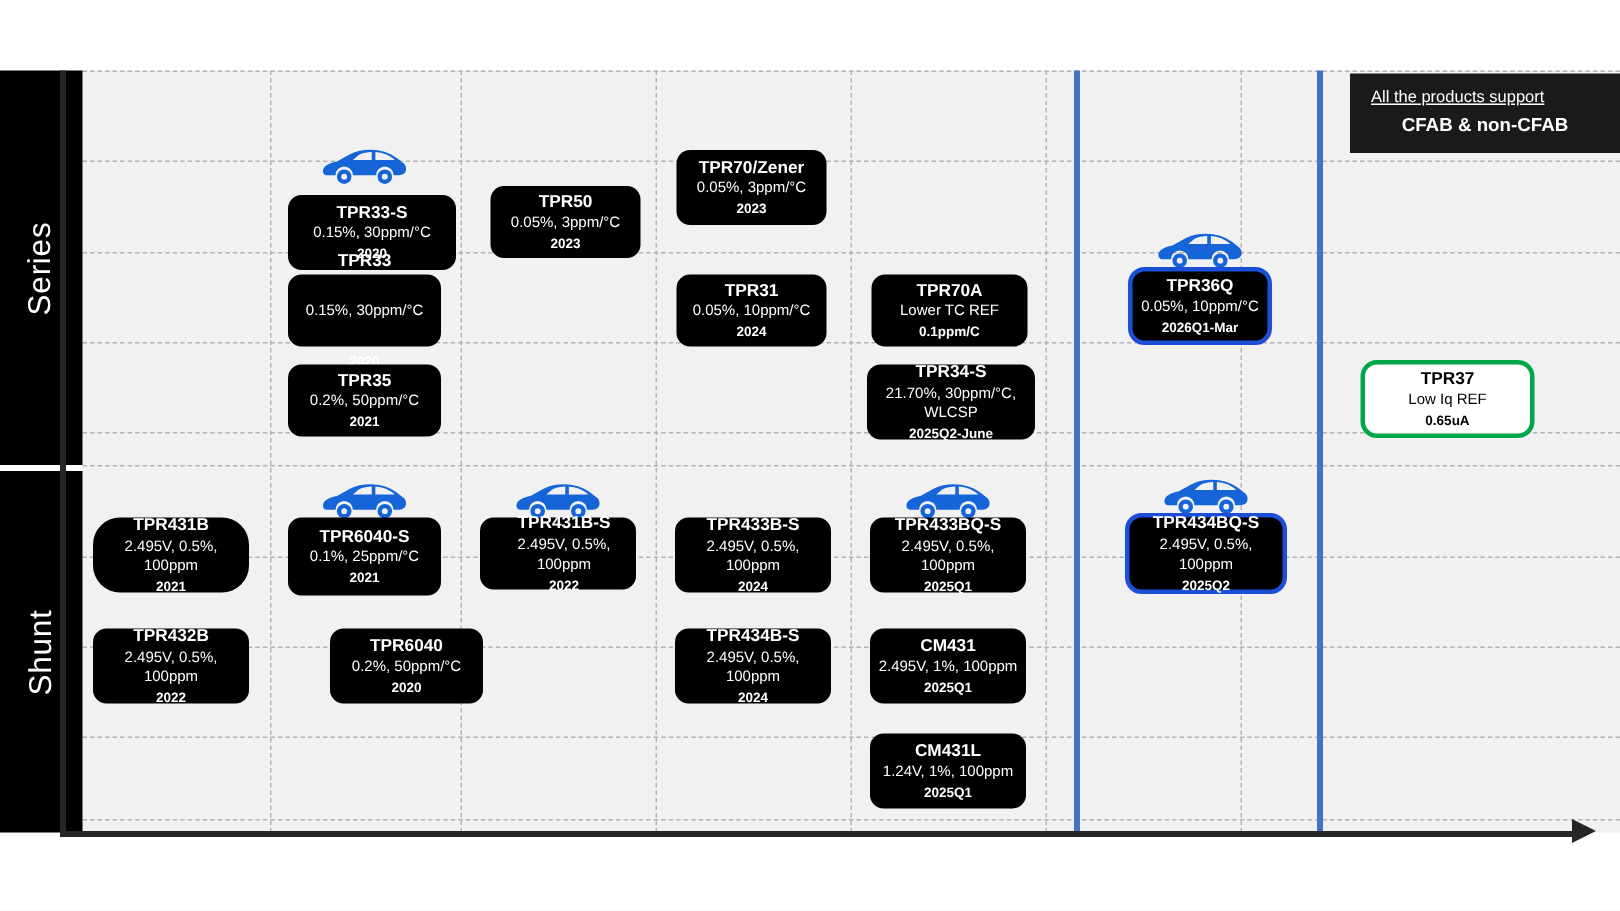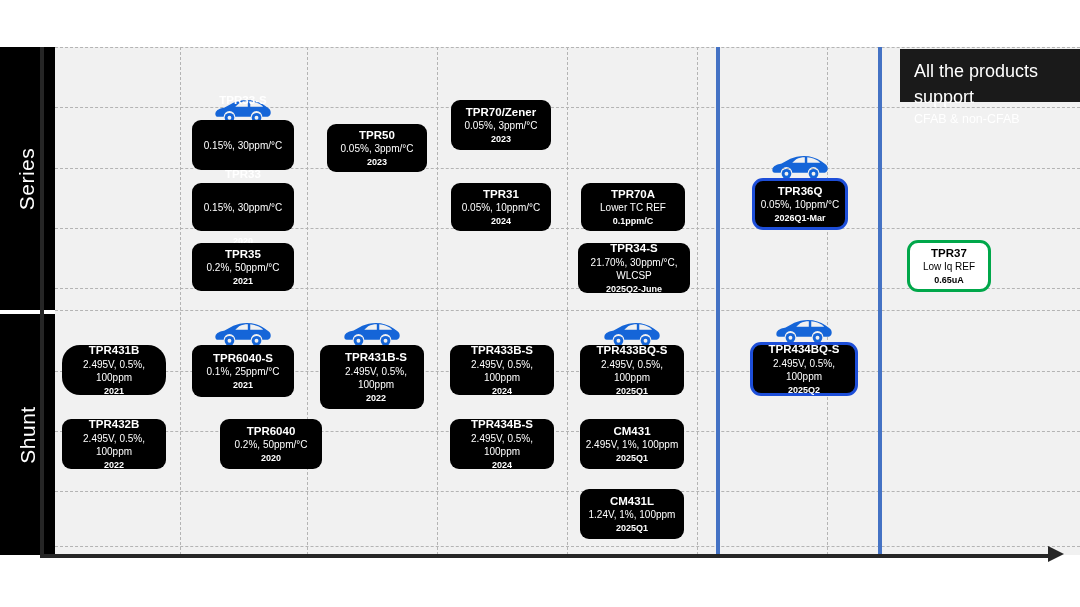--- a/index.html
+++ b/index.html
@@ -87,22 +87,22 @@
   .car{position:absolute;width:58px;height:26px;}
 
   
   .banner{
     position:absolute;
     background:#1a1a1a;
     color:#ffffff;
     padding:9px 14px 10px 14px;
     box-sizing:border-box;
   }
-  .banner .b1{font-size:18px;line-height:1.45;}
-  .banner .b2{font-size:12.5px;font-weight:normal;line-height:1.45;}
+  .banner .b1{font-size:11px;line-height:1.45;text-decoration:underline;}
+  .banner .b2{font-size:12.5px;font-weight:bold;line-height:1.45;text-align:center;}
 </style>
 </head>
 <body>
 
 <div id="canvas">
 
   <div class="plot-bg"></div>
 
   <div class="gridlines" id="gridlines">
       <div class="vline" style="left: 125px;"></div>
@@ -144,21 +144,21 @@
   <div id="cards-layer">
       <div class="car" style="left: 214px; top: 98px;"><svg viewBox="0 0 120 52" width="58" height="26" aria-hidden="true">
           <path fill="#1565d8" d="M8 38 C4 38 2 34 3 30 C5 24 12 21 22 19 L40 9 C48 5 58 3 68 3 C82 3 94 7 104 14 L112 20 C117 23 118 28 117 32 C116 36 112 38 108 38 L100 38 A12 12 0 0 0 76 38 L44 38 A12 12 0 0 0 20 38 Z"></path>
           <path fill="#f1f1f1" d="M44 17 L52 10 C58 7 64 6 70 6 L70 17 Z"></path>
           <path fill="#f1f1f1" d="M75 6 C85 7 94 10 101 16 L101 17 L75 17 Z"></path>
           <circle cx="32" cy="40" r="10" fill="#1565d8"></circle>
           <circle cx="32" cy="40" r="4" fill="#f1f1f1"></circle>
           <circle cx="88" cy="40" r="10" fill="#1565d8"></circle>
           <circle cx="88" cy="40" r="4" fill="#f1f1f1"></circle>
         </svg></div>
-      <div class="card" style="left: 192px; top: 120px; width: 102px; height: 50px; gap: 32px;">
+      <div class="card" style="left: 192px; top: 130px; width: 112px; height: 50px;">
         <div class="c-title">TPR33-S</div>
         <div class="c-l1">0.15%, 30ppm/°C</div>
         <div class="c-l2">2020</div>
       </div>
       <div class="card" style="left: 327px; top: 124px; width: 100px; height: 48px;">
         <div class="c-title">TPR50</div>
         <div class="c-l1">0.05%, 3ppm/°C</div>
         <div class="c-l2">2023</div>
       </div>
       <div class="card" style="left: 451px; top: 100px; width: 100px; height: 50px;">
@@ -198,21 +198,21 @@
       <div class="card" style="left: 192px; top: 243px; width: 102px; height: 48px;">
         <div class="c-title">TPR35</div>
         <div class="c-l1">0.2%, 50ppm/°C</div>
         <div class="c-l2">2021</div>
       </div>
       <div class="card" style="left: 578px; top: 243px; width: 112px; height: 50px;">
         <div class="c-title">TPR34-S</div>
         <div class="c-l1">21.70%, 30ppm/°C, WLCSP</div>
         <div class="c-l2">2025Q2-June</div>
       </div>
-      <div class="card outline" style="left: 907px; top: 240px; width: 84px; height: 52px;">
+      <div class="card outline" style="left: 907px; top: 240px; width: 116px; height: 52px;">
         <div class="c-title">TPR37</div>
         <div class="c-l1">Low Iq REF</div>
         <div class="c-l2">0.65uA</div>
       </div>
       <div class="card" style="left: 62px; top: 345px; width: 104px; height: 50px; border-radius: 18px;">
         <div class="c-title">TPR431B</div>
         <div class="c-l1">2.495V, 0.5%, 100ppm</div>
         <div class="c-l2">2021</div>
       </div>
       <div class="car" style="left: 214px; top: 321px;"><svg viewBox="0 0 120 52" width="58" height="26" aria-hidden="true">
@@ -231,21 +231,21 @@
       </div>
       <div class="car" style="left: 343px; top: 321px;"><svg viewBox="0 0 120 52" width="58" height="26" aria-hidden="true">
           <path fill="#1565d8" d="M8 38 C4 38 2 34 3 30 C5 24 12 21 22 19 L40 9 C48 5 58 3 68 3 C82 3 94 7 104 14 L112 20 C117 23 118 28 117 32 C116 36 112 38 108 38 L100 38 A12 12 0 0 0 76 38 L44 38 A12 12 0 0 0 20 38 Z"></path>
           <path fill="#f1f1f1" d="M44 17 L52 10 C58 7 64 6 70 6 L70 17 Z"></path>
           <path fill="#f1f1f1" d="M75 6 C85 7 94 10 101 16 L101 17 L75 17 Z"></path>
           <circle cx="32" cy="40" r="10" fill="#1565d8"></circle>
           <circle cx="32" cy="40" r="4" fill="#f1f1f1"></circle>
           <circle cx="88" cy="40" r="10" fill="#1565d8"></circle>
           <circle cx="88" cy="40" r="4" fill="#f1f1f1"></circle>
         </svg></div>
-      <div class="card" style="left: 320px; top: 345px; width: 104px; height: 64px; padding-left: 12px;">
+      <div class="card" style="left: 320px; top: 345px; width: 104px; height: 48px; padding-left: 12px;">
         <div class="c-title">TPR431B-S</div>
         <div class="c-l1">2.495V, 0.5%, 100ppm</div>
         <div class="c-l2">2022</div>
       </div>
       <div class="card" style="left: 450px; top: 345px; width: 104px; height: 50px;">
         <div class="c-title">TPR433B-S</div>
         <div class="c-l1">2.495V, 0.5%, 100ppm</div>
         <div class="c-l2">2024</div>
       </div>
       <div class="car" style="left: 603px; top: 321px;"><svg viewBox="0 0 120 52" width="58" height="26" aria-hidden="true">

